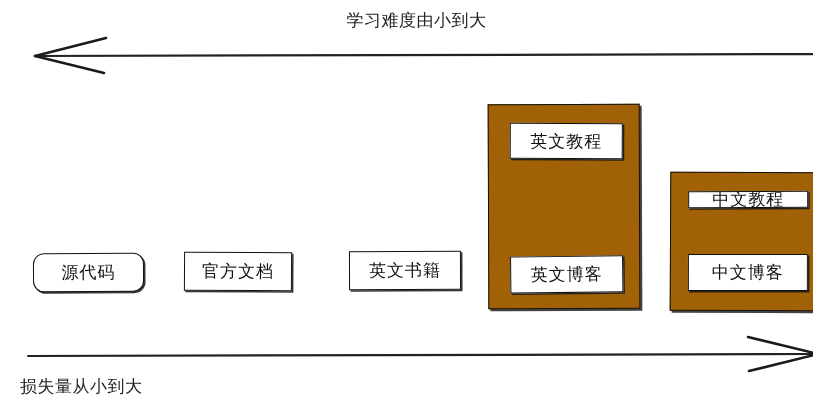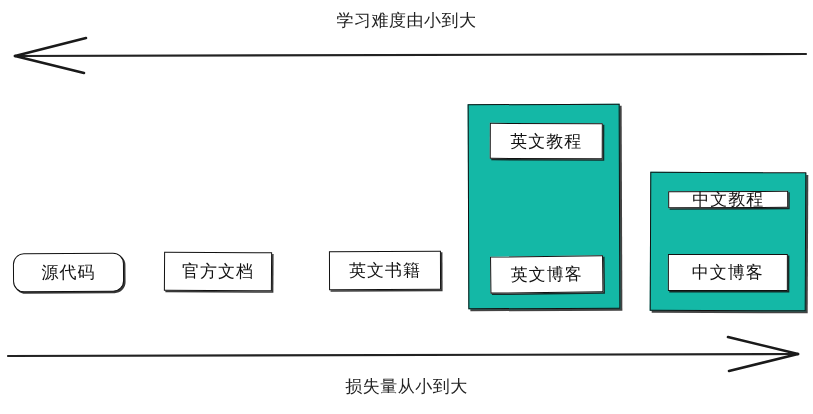--- a/index.html
+++ b/index.html
@@ -11,40 +11,41 @@
     width: 813px;
     height: 414px;
     position: relative;
     overflow: hidden;
     font-family: "DejaVu Sans", "Liberation Sans", sans-serif;
     color: #1a1a1a;
   }
   #diagram-root {
     position: absolute;
     inset: 0;
+    margin-left: 20px;
   }
   .axis-caption {
     position: absolute;
     font-size: 17px;
     line-height: 1;
     letter-spacing: 0.5px;
     white-space: nowrap;
     color: #222222;
   }
   #caption-top {
     left: 0;
     right: 0;
     top: 12px;
     text-align: center;
   }
   #caption-bottom {
     left: 0;
     right: 0;
     top: 378px;
-    text-align: center;
+    text-align: left;
   }
   .axis-svg {
     position: absolute;
     left: 0;
     top: 0;
     width: 813px;
     height: 414px;
     pointer-events: none;
   }
   .node-box {
@@ -56,21 +57,21 @@
     align-items: center;
     justify-content: center;
     font-size: 17px;
     letter-spacing: 1px;
     color: #111111;
     box-shadow: 1.5px 1.5px 0 rgba(20,20,20,0.85);
   }
   .group-box {
     position: absolute;
     box-sizing: border-box;
-    background: #14b8a6;
+    background: #a16207;
     border: 1.8px solid #111111;
     box-shadow: 2px 2px 0 rgba(20,20,20,0.8);
   }
   .sk1 { transform: rotate(-0.45deg); }
   .sk2 { transform: rotate(0.35deg); }
   .sk3 { transform: rotate(-0.2deg); }
   .sk4 { transform: rotate(0.25deg); }
 </style>
 </head>
 <body>

